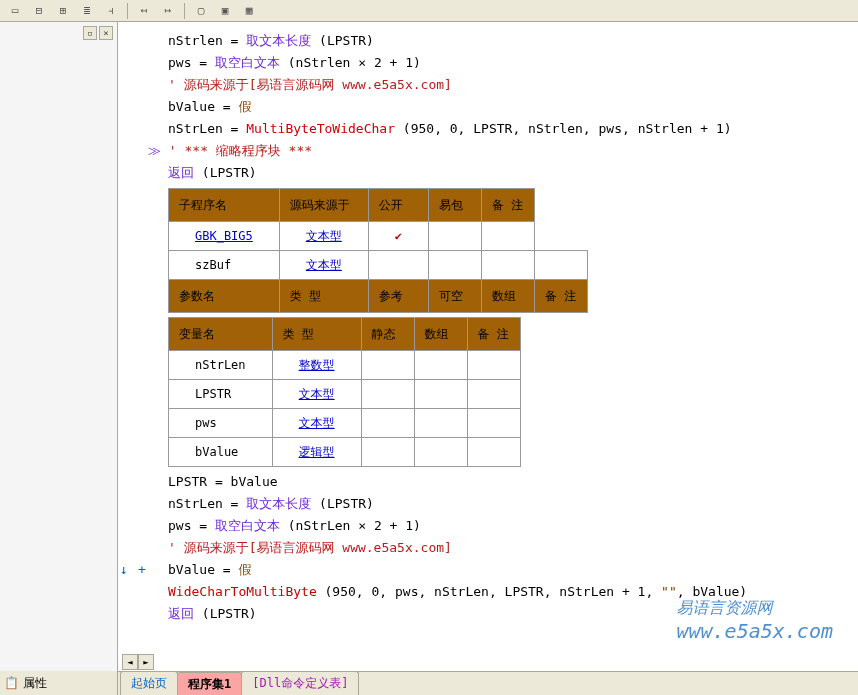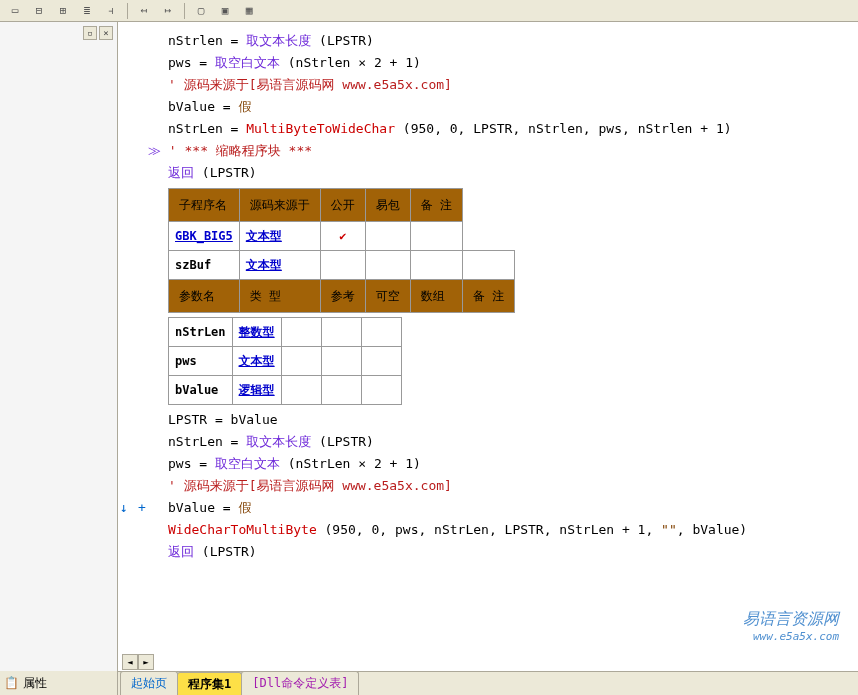--- a/index.html
+++ b/index.html
@@ -85,24 +85,23 @@
     .data-table th {
       background: #a16207;
       border: 1px solid #999;
       padding: 5px 10px;
       font-weight: normal;
       font-size: 12px;
       text-align: left;
     }
     .data-table td {
       border: 1px solid #999;
-      padding: 3px 6px;
+      padding: 3px 26px;
       font-size: 12px;
       min-width: 40px;
-      font-weight: bold;
     }
     .link { color: #0000cc; text-decoration: underline; }
     .check { color: #cc0000; text-align: center; }
     .bottom-bar {
       position: absolute;
       bottom: 0;
       left: 0;
       right: 0;
       height: 24px;
       display: flex;
@@ -130,42 +129,42 @@
     .tab {
       padding: 3px 10px;
       background: #ece9d8;
       border: 1px solid #aca899;
       border-bottom: none;
       margin-right: -1px;
       font-size: 12px;
       border-radius: 3px 3px 0 0;
     }
     .tab.active {
-      background: #fde047;
+      background: #fca5a5;
       font-weight: bold;
       position: relative;
       top: 1px;
     }
     .tab-blue { color: #0066cc; }
     .tab-green { color: #a21caf; }
     .watermark {
       position: absolute;
       bottom: 28px;
-      right: 19px;
-      text-align: right;
+      right: 25px;
+      text-align: left;
     }
     .watermark-cn {
       color: #5090d0;
       font-size: 16px;
       font-style: italic;
       font-family: "KaiTi", "楷体", serif;
     }
     .watermark-url {
       color: #5090d0;
-      font-size: 11px;
+      font-size: 20px;
       font-style: italic;
     }
     .scroll-nav {
       position: absolute;
       bottom: 25px;
       left: 122px;
       display: flex;
       gap: 0;
     }
     .scroll-btn {
@@ -259,23 +258,37 @@
           <th>参考</th>
           <th>可空</th>
           <th>数组</th>
           <th>备 注</th>
         </tr>
       </tbody>
         </table>
 
       <table class="data-table">
         <tbody>
+            <tr>
+          <th>变量名</th>
+          <th>类 型</th>
+          <th>静态</th>
+          <th>数组</th>
+          <th>备 注</th>
+        </tr>
         <tr>
           <td>nStrLen</td>
           <td><span class="link">整数型</span></td>
+          <td></td>
+              <td></td>
+              <td></td>
+        </tr>
+        <tr>
+          <td>LPSTR</td>
+          <td><span class="link">文本型</span></td>
           <td></td>
               <td></td>
               <td></td>
         </tr>
         <tr>
           <td>pws</td>
           <td><span class="link">文本型</span></td>
           <td></td>
               <td></td>
               <td></td>

